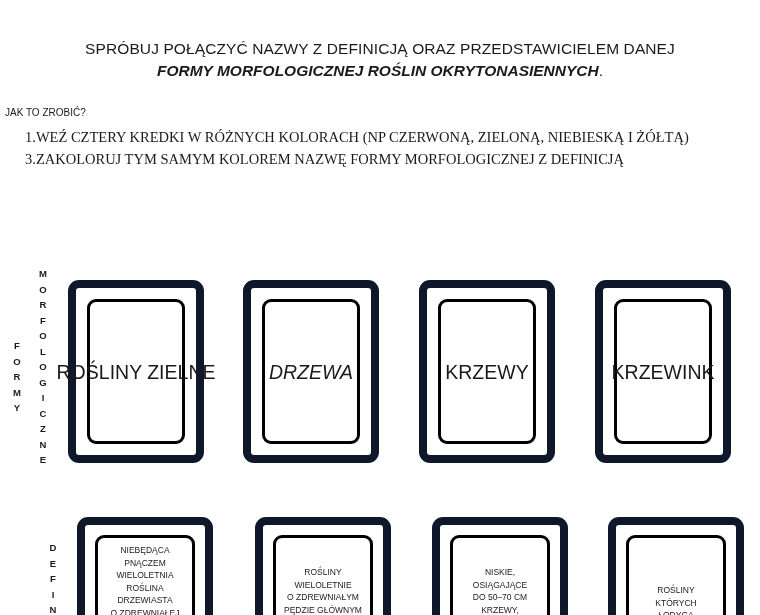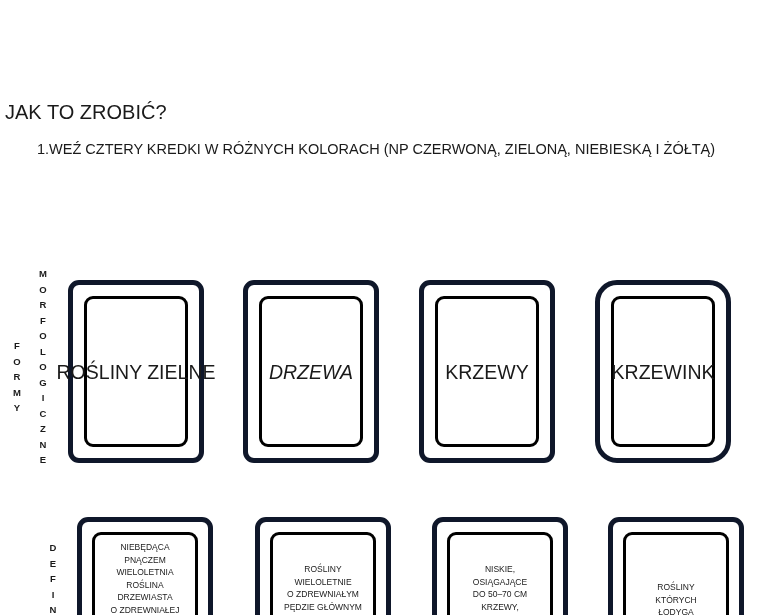--- a/index.html
+++ b/index.html
@@ -43,28 +43,29 @@
   }
 
   
   .instructions {
     position: absolute;
     left: 5px;
     top: 102px;
     width: 755px;
   }
   .instructions-heading {
-    font-size: 20px;
+    font-size: 10px;
     line-height: 21px;
     margin-bottom: 1px;
   }
   .instruction-list {
     list-style: none;
-    margin: 16px;
+    margin: 4px;
     padding: 0;
+    font-family: Liberation Serif, serif;
   }
   .instruction-item {
     font-size: 14.5px;
     line-height: 21.5px;
     white-space: nowrap;
     padding-left: 16px;
   }
 
   
   .vlabel {
@@ -91,21 +92,21 @@
   }
   #label-definicje {
     left: 44px;
     top: 540px;
     width: 18px;
   }
 
   
   .card {
     position: absolute;
-    border: 5px solid #0f172a;
+    border: 8px solid #0f172a;
     border-radius: 11px;
     background: #ffffff;
     box-sizing: border-box;
   }
   .card-inner {
     position: absolute;
     left: 9px;
     top: 9px;
     right: 9px;
     bottom: 9px;
@@ -162,26 +163,29 @@
     text-align: center;
     color: #1a1a1a;
     white-space: pre-line;
     width: 100%;
   }
 </style>
 </head>
 <body>
 
 <div class="worksheet-header">
+  <div class="title-line-1">SPRÓBUJ POŁĄCZYĆ NAZWY Z DEFINICJĄ ORAZ PRZEDSTAWICIELEM DANEJ</div>
+  <div class="title-line-2"><span>FORMY MORFOLOGICZNEJ ROŚLIN OKRYTONASIENNYCH</span><span class="period">.</span></div>
 </div>
 
 <div class="instructions">
   <div class="instructions-heading">JAK TO ZROBIĆ?</div>
   <ul class="instruction-list">
     <li class="instruction-item">1.WEŹ CZTERY KREDKI W RÓŻNYCH KOLORACH (NP CZERWONĄ, ZIELONĄ, NIEBIESKĄ I ŻÓŁTĄ)</li>
+    <li class="instruction-item">3.ZAKOLORUJ TYM SAMYM KOLOREM NAZWĘ FORMY MORFOLOGICZNEJ Z DEFINICJĄ</li>
   </ul>
 </div>
 
 <div class="vlabel" id="label-formy">
     <span>F</span>
     <span>O</span>
     <span>R</span>
     <span>M</span>
     <span>Y</span>
   </div>
@@ -217,21 +221,21 @@
 <div class="card name-card" style="left:243px;font-style:italic;">
   <div class="card-inner">
     <div class="name-text">DRZEWA</div>
   </div>
 </div>
 <div class="card name-card" style="left:419px;">
   <div class="card-inner">
     <div class="name-text">KRZEWY</div>
   </div>
 </div>
-<div class="card name-card" style="left:595px;border-radius:22px;">
+<div class="card name-card" style="left:595px;">
   <div class="card-inner">
     <div class="name-text">KRZEWINK</div>
   </div>
 </div>
 
 <div class="card def-card" style="left:77px;">
   <div class="card-inner">
     <div class="def-text">NIEBĘDĄCA
 PNĄCZEM
 WIELOLETNIA

